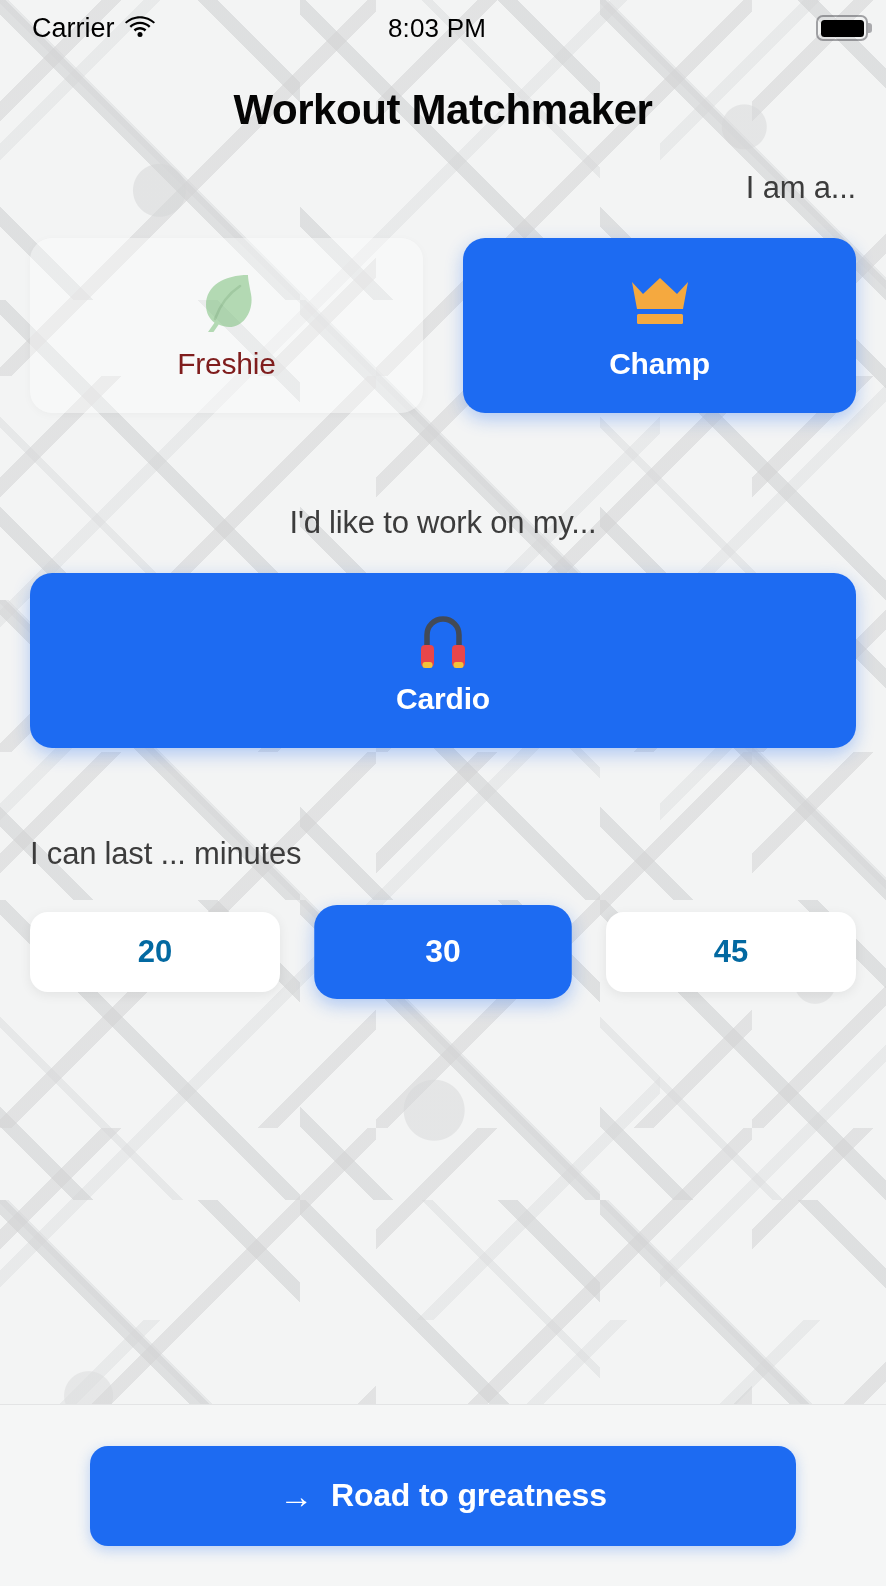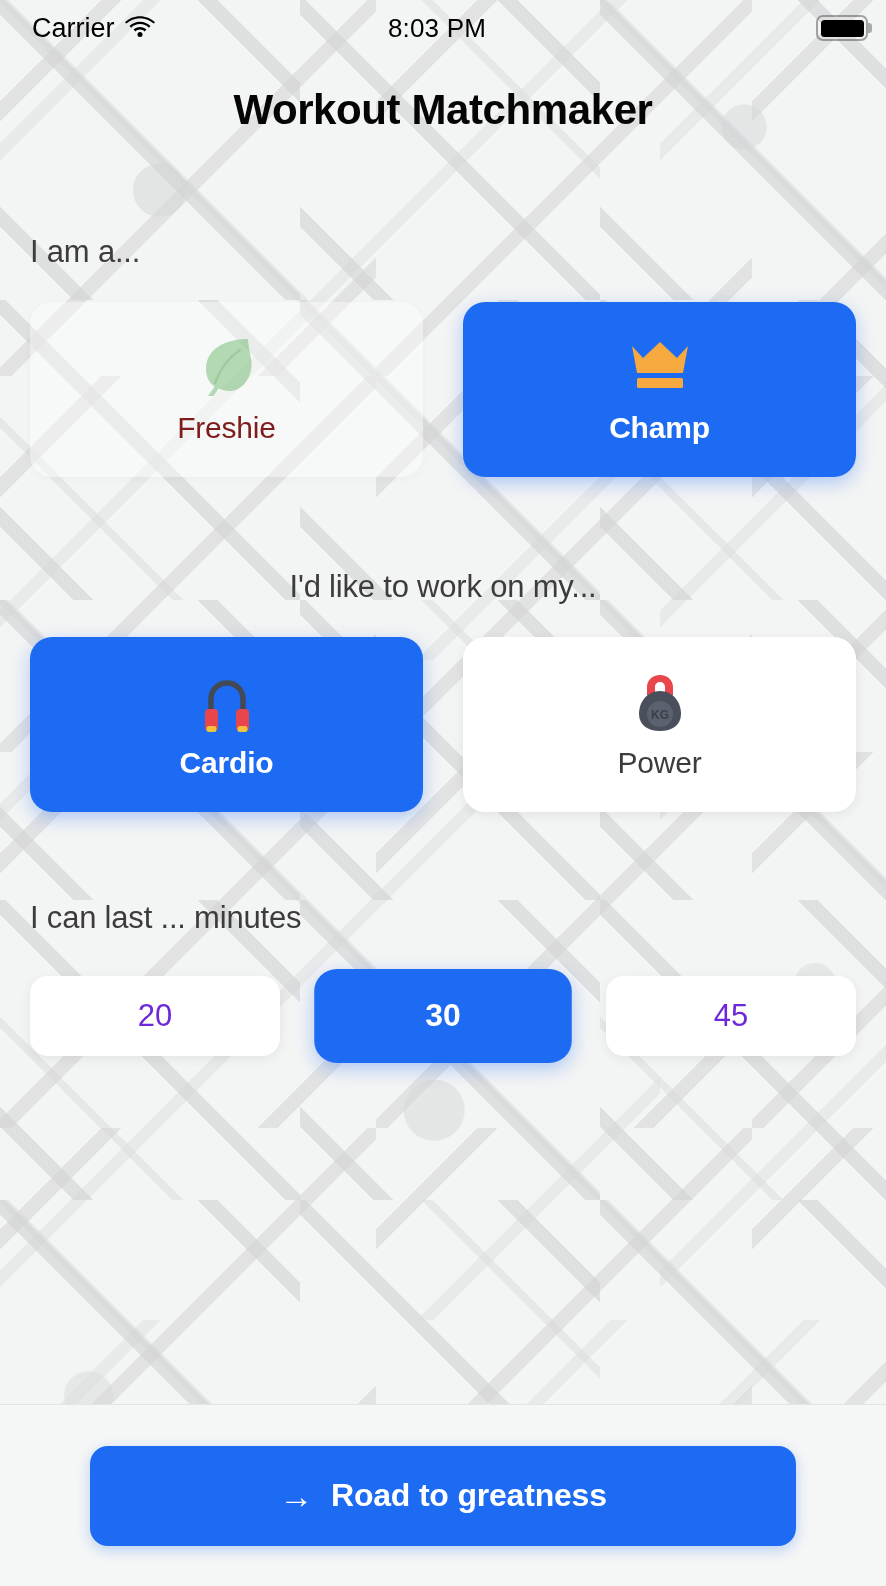--- a/index.html
+++ b/index.html
@@ -103,21 +103,21 @@
     padding: 0 30px;
     height: 1348px;
   }
 
   .section-label {
     font-size: 31px;
     font-weight: 400;
     color: #3c3c3c;
     letter-spacing: -0.2px;
   }
-  .s1 { margin-top: 100px; }
+  .s1 { margin-top: 36px; text-align: right; }
   .s2 { margin-top: 92px; text-align: center; }
   .s3 { margin-top: 88px; }
 
   .card-row {
     display: flex;
     gap: 40px;
     margin-top: 32px;
   }
 
   .choice-card {
@@ -172,21 +172,21 @@
     flex: 1 1 0;
     height: 80px;
     border-radius: 18px;
     display: flex;
     align-items: center;
     justify-content: center;
     font-size: 31px;
     cursor: pointer;
     user-select: none;
   }
-  .pill.card-plain { color:#6d28d9; font-weight:400; }
+  .pill.card-plain { color:#0369a1; font-weight:700; }
   .pill.card-selected {
     height: 94px;
     border-radius: 22px;
     color:#fff;
     font-weight:700;
     transform: scaleX(1.03);
   }
 
   
   .footer {
@@ -286,31 +286,20 @@
             <path d="M14 44V30c0-9 7-16 16-16s16 7 16 16v14" stroke="#424a57" stroke-width="5.5" fill="none" stroke-linecap="round"></path>
             <rect x="8" y="40" width="13" height="22" rx="4" fill="#e8464a"></rect>
             <rect x="39" y="40" width="13" height="22" rx="4" fill="#e8464a"></rect>
             <rect x="9.5" y="57" width="10" height="6" rx="2.5" fill="#f2c23b"></rect>
             <rect x="40.5" y="57" width="10" height="6" rx="2.5" fill="#f2c23b"></rect>
           </svg>
         </span>
         <span class="label">Cardio</span>
       </div>
 
-      <div class="choice-card card-plain">
-        <span class="icon">
-          <svg width="58" height="64" viewBox="0 0 58 64">
-            <path d="M16 26V18c0-7 5.5-12 13-12s13 5 13 12v8h-8v-8c0-3-2.2-5-5-5s-5 2-5 5v8z" fill="#e8464a"></path>
-            <path d="M29 22c13 0 21 11 21 23 0 11-9 17-21 17S8 56 8 45c0-12 8-23 21-23z" fill="#4a4f5c"></path>
-            <circle cx="29" cy="45" r="13" fill="#5c6170"></circle>
-            <text x="29" y="50" font-family="Liberation Sans, sans-serif" font-size="12" font-weight="700" fill="#3b3f4a" text-anchor="middle">KG</text>
-          </svg>
-        </span>
-        <span class="label">Power</span>
-      </div>
     </div>
 
     <div class="section-label s3">I can last ... minutes</div>
     <div class="pill-row">
       <div class="pill card-plain">20</div>
       <div class="pill card-selected">30</div>
       <div class="pill card-plain">45</div>
     </div>
 
   </div>

